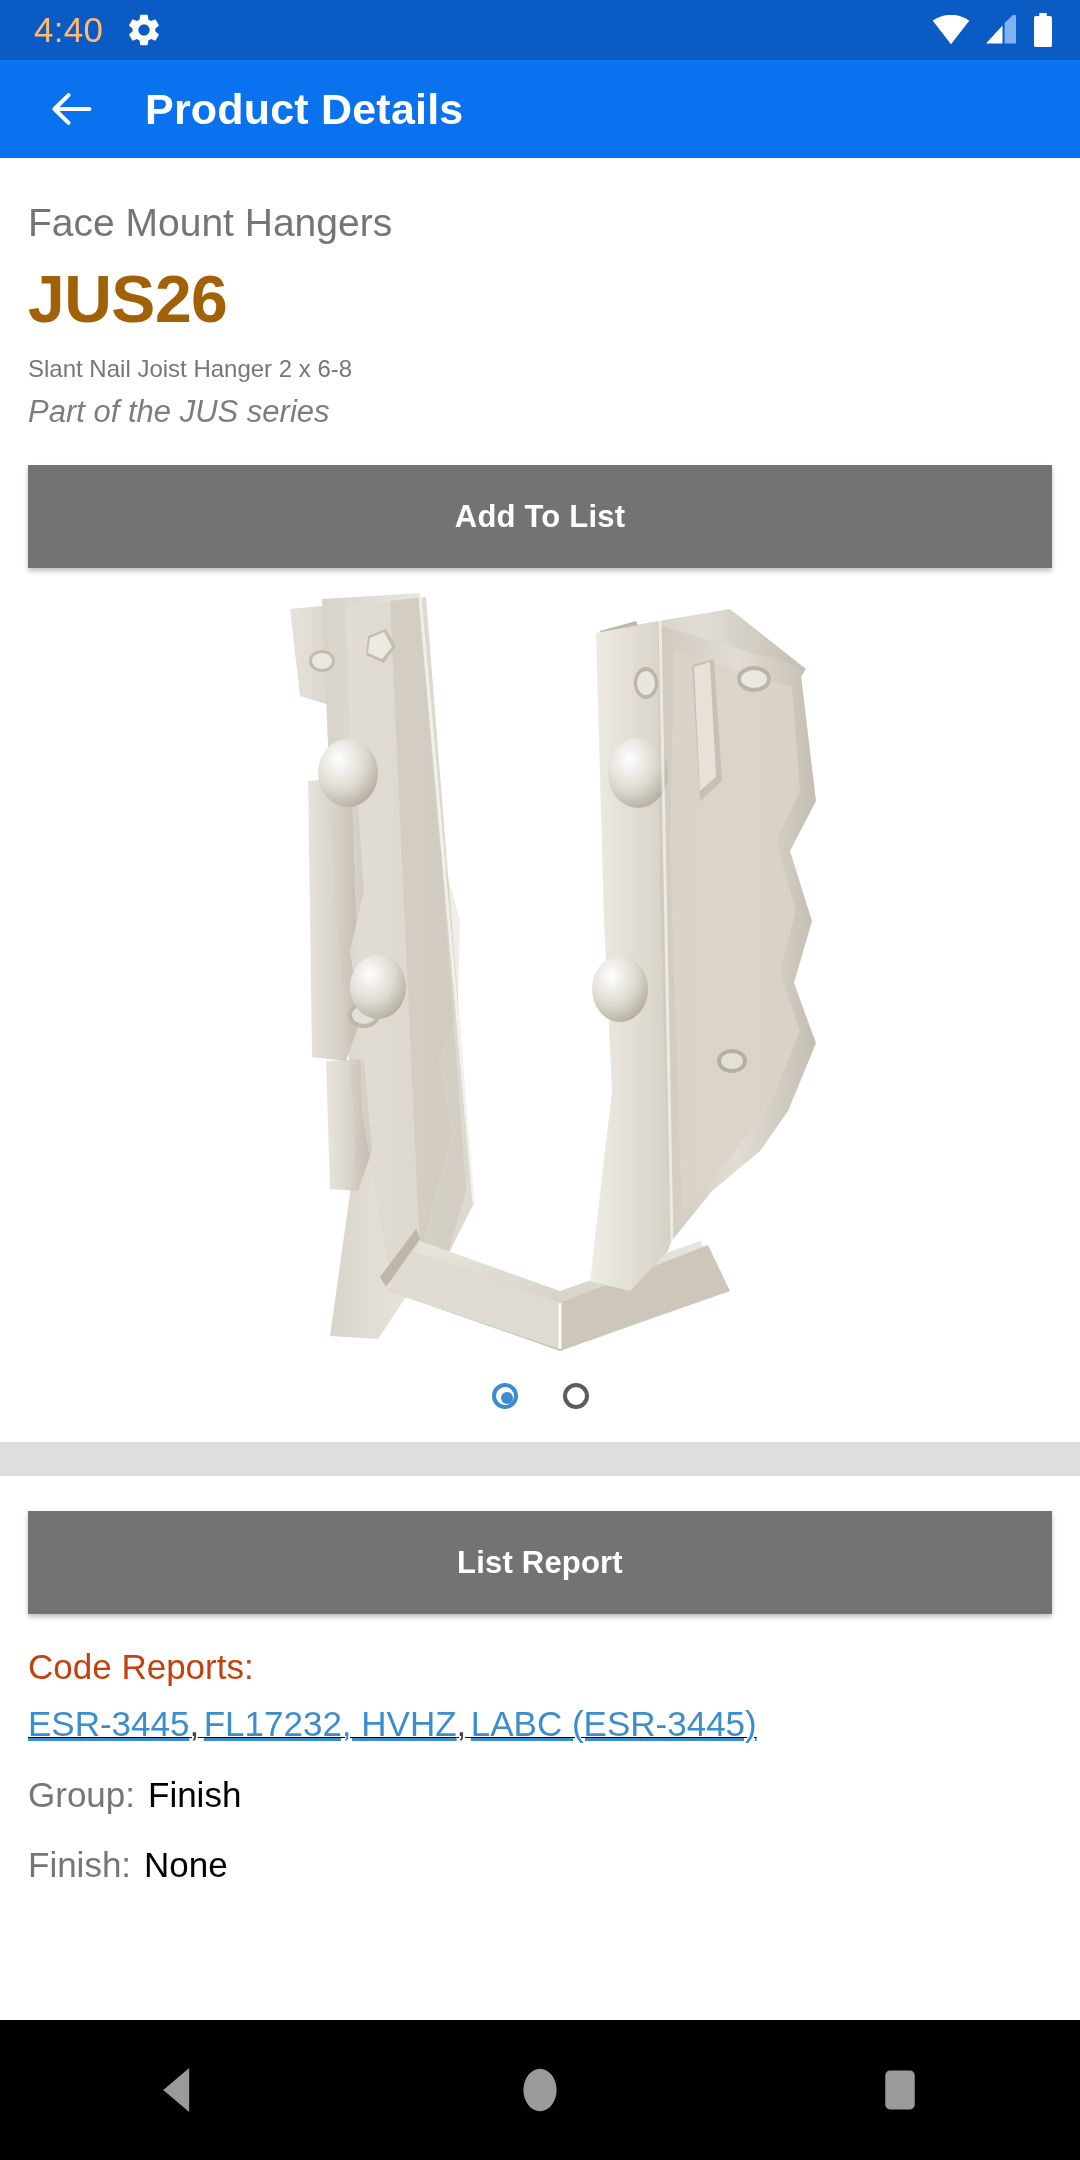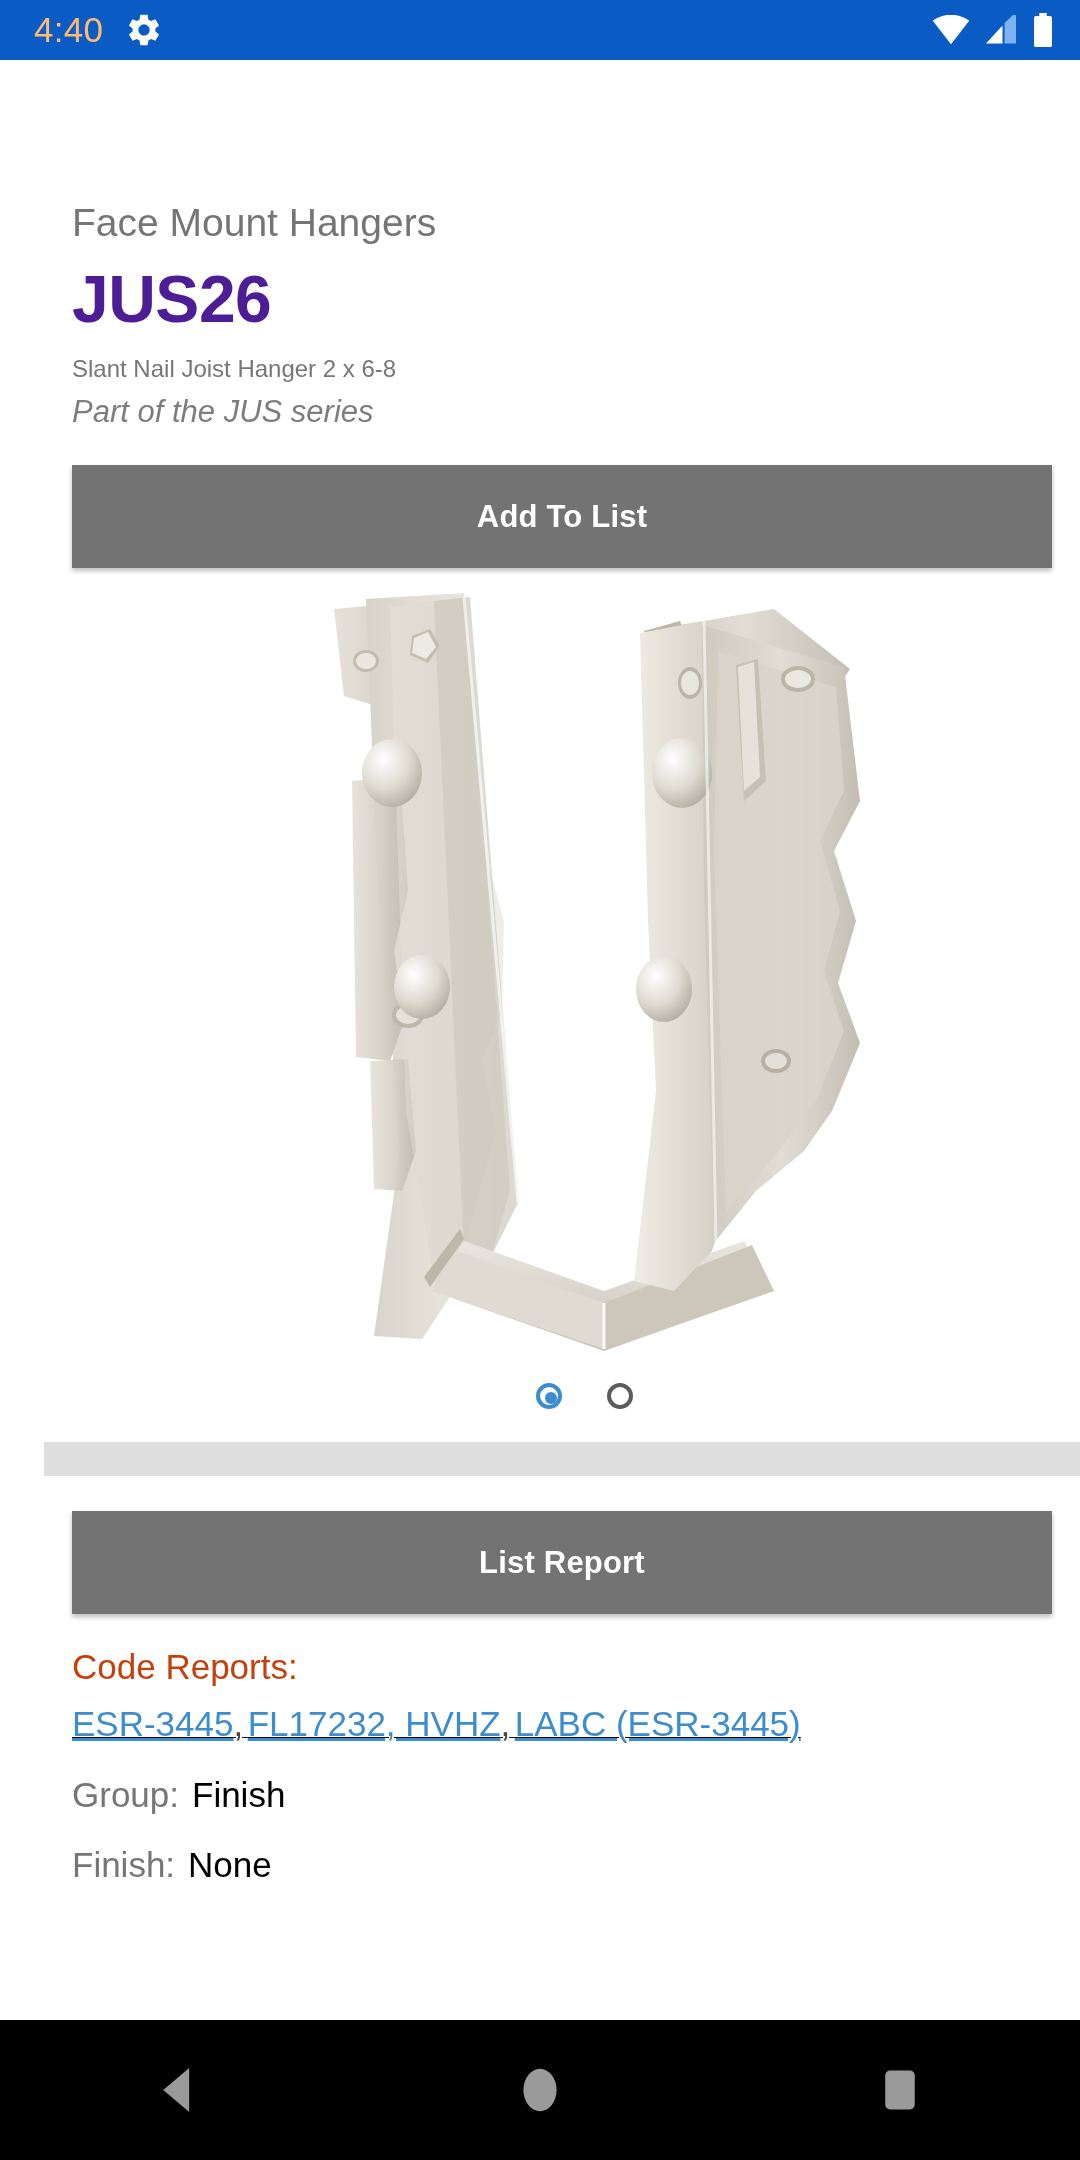--- a/index.html
+++ b/index.html
@@ -53,33 +53,32 @@
     font-weight:700;
     margin-left:47px;
     letter-spacing:0.2px;
   }
 
   
   .content {
     position:absolute; top:158px; left:0;
     width:1080px; height:1388px;
     background:#ffffff;
-    padding-left:44px;
   }
 
   .title-block { padding:42px 28px 0 28px; }
   .category {
     font-size:39px;
     color:#757575;
     font-weight:400;
     line-height:1.18;
   }
   .model {
     font-size:66px;
-    color:#4c1d95;
+    color:#a16207;
     font-weight:700;
     line-height:1.2;
     margin-top:14px;
     letter-spacing:-0.5px;
   }
   .subtitle {
     font-size:24px;
     color:#777777;
     font-weight:400;
     margin-top:16px;
@@ -215,20 +214,26 @@
         <path fill="#ffffff" d="M2 19 13 19 13 7z"></path>
         <path fill="#7FB2F0" d="M14.4 5.3 14.4 19 22 19 22 -2z"></path>
       </svg>
       <svg width="22" height="34" viewBox="0 0 14 22">
         <rect x="4.6" y="0" width="4.8" height="2.3" fill="#ffffff"></rect>
         <rect x="1.2" y="2" width="11.6" height="20" rx="1.2" fill="#ffffff"></rect>
       </svg>
     </span>
   </div>
 
+  <div class="app-bar">
+    <svg class="back-arrow" viewBox="0 0 24 24">
+      <path fill="none" stroke="#ffffff" stroke-width="1.9" stroke-linecap="round" stroke-linejoin="round" d="M20 12H4.2M10.4 5.6 3.9 12l6.5 6.4"></path>
+    </svg>
+    <span class="app-bar-title">Product Details</span>
+  </div>
 
   <div class="content">
 
     <div class="title-block">
       <div class="category">Face Mount Hangers</div>
       <div class="model">JUS26</div>
       <div class="subtitle">Slant Nail Joist Hanger 2 x 6-8</div>
       <div class="series">Part of the JUS series</div>
     </div>
 

